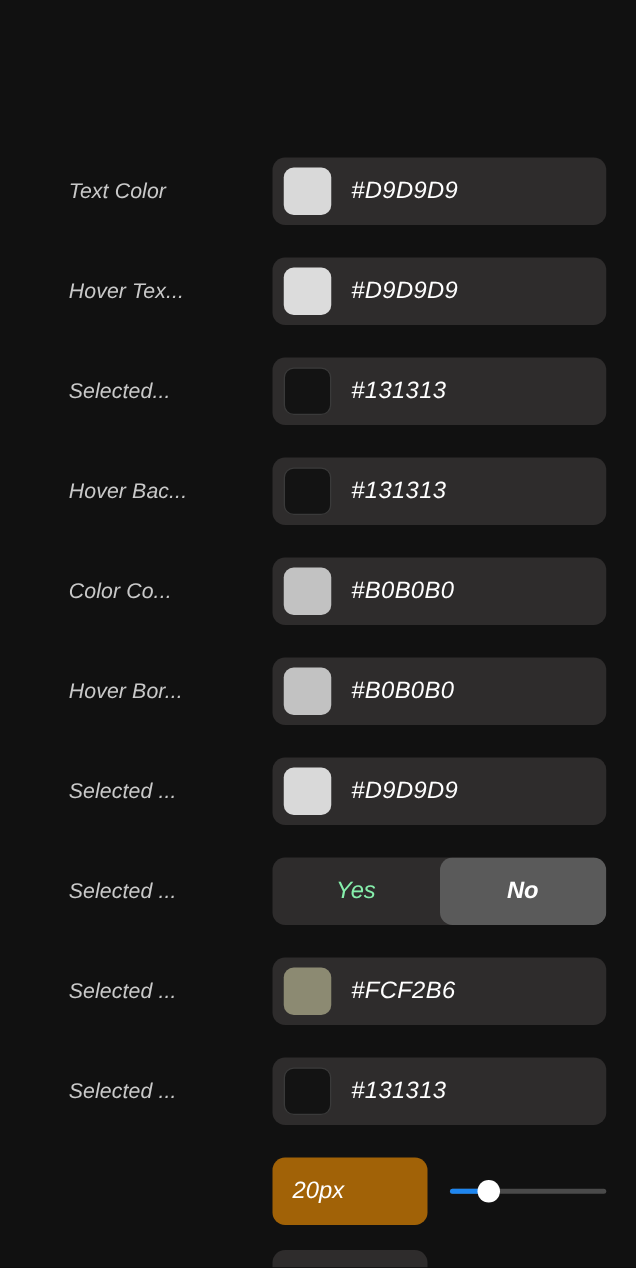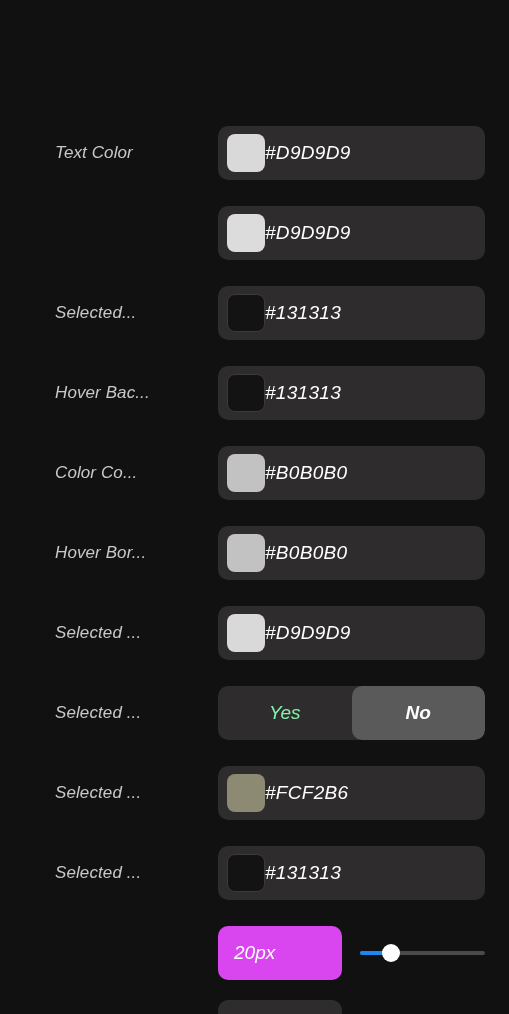--- a/index.html
+++ b/index.html
@@ -108,20 +108,21 @@
     height: 38px;
     margin-left: 9px;
     border-radius: 8px;
     flex: none;
     box-sizing: border-box;
   }
   .swatch.dark {
     border: 1px solid #3A3A3A;
   }
   .hex-text {
+    margin-left: 16px;
     font-size: 19px;
     color: #FFFFFF;
     letter-spacing: 0.3px;
   }
 
   
   .segmented {
     width: 267px;
     height: 54px;
     background: #2E2C2C;
@@ -146,21 +147,21 @@
     font-weight: bold;
   }
 
   
   .num-input {
     position: absolute;
     left: 218px;
     top: 13px;
     width: 124px;
     height: 54px;
-    background: #d946ef;
+    background: #a16207;
     border-radius: 10px;
     display: flex;
     align-items: center;
     cursor: text;
     box-sizing: border-box;
   }
   .num-text {
     margin-left: 16px;
     font-size: 19px;
     color: #FFFFFF;
@@ -219,20 +220,21 @@
 
   <div class="rows" id="rows-container">
       <div class="row">
         <div class="row-label">Text Color</div>
         <div class="control color-field">
           <div class="swatch" style="background: rgb(217, 217, 217);"></div>
           <div class="hex-text">#D9D9D9</div>
         </div>
       </div>
       <div class="row">
+        <div class="row-label">Hover Tex...</div>
         <div class="control color-field">
           <div class="swatch" style="background: rgb(220, 220, 220);"></div>
           <div class="hex-text">#D9D9D9</div>
         </div>
       </div>
       <div class="row">
         <div class="row-label">Selected...</div>
         <div class="control color-field">
           <div class="swatch dark" style="background: rgb(19, 19, 19);"></div>
           <div class="hex-text">#131313</div>

